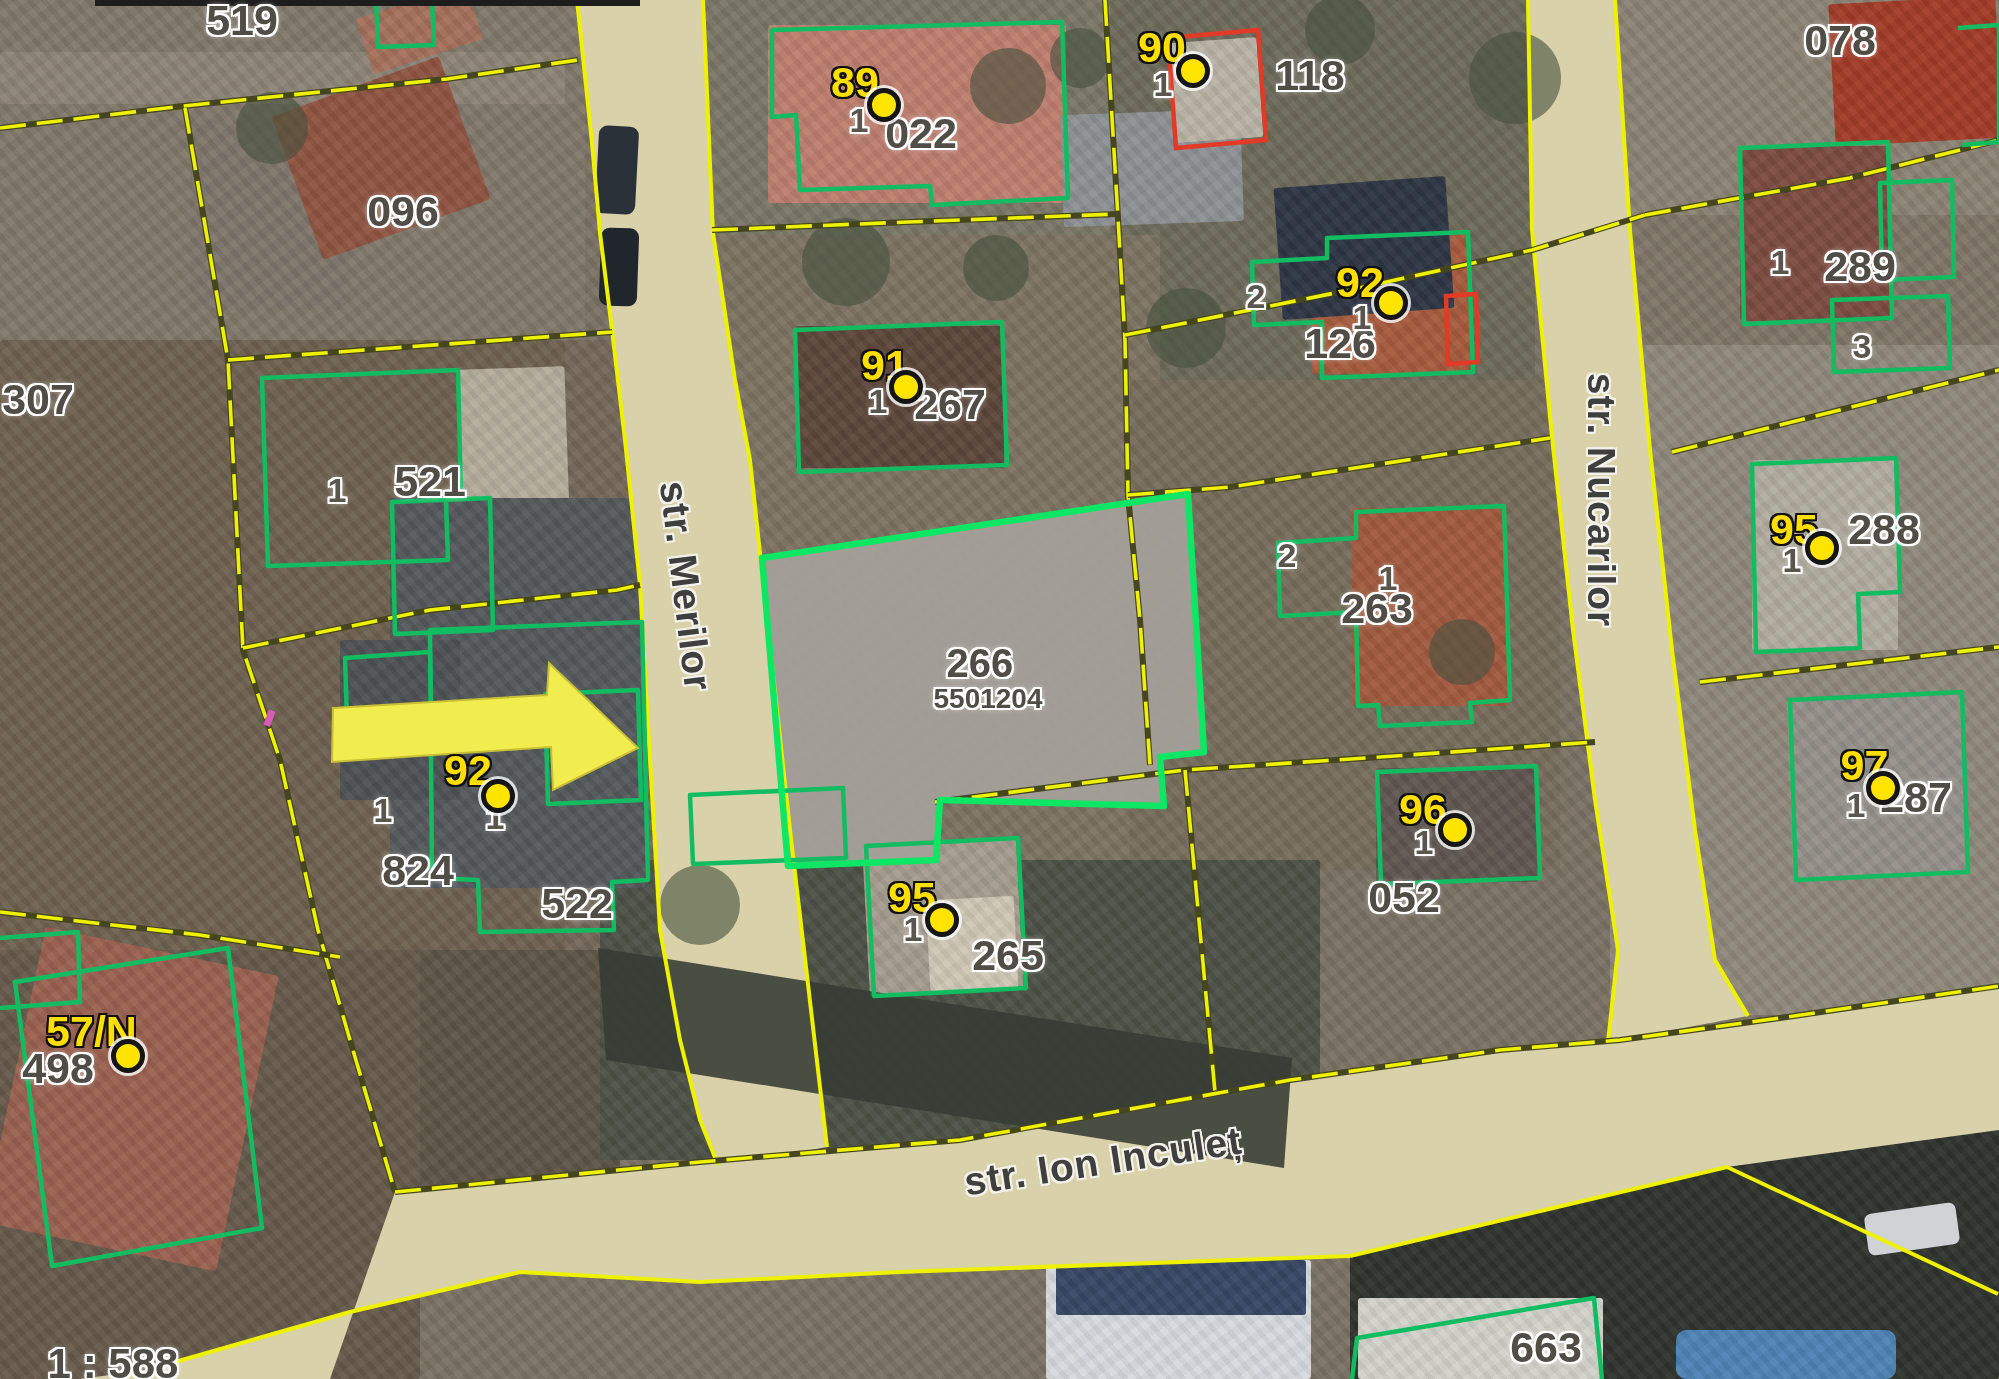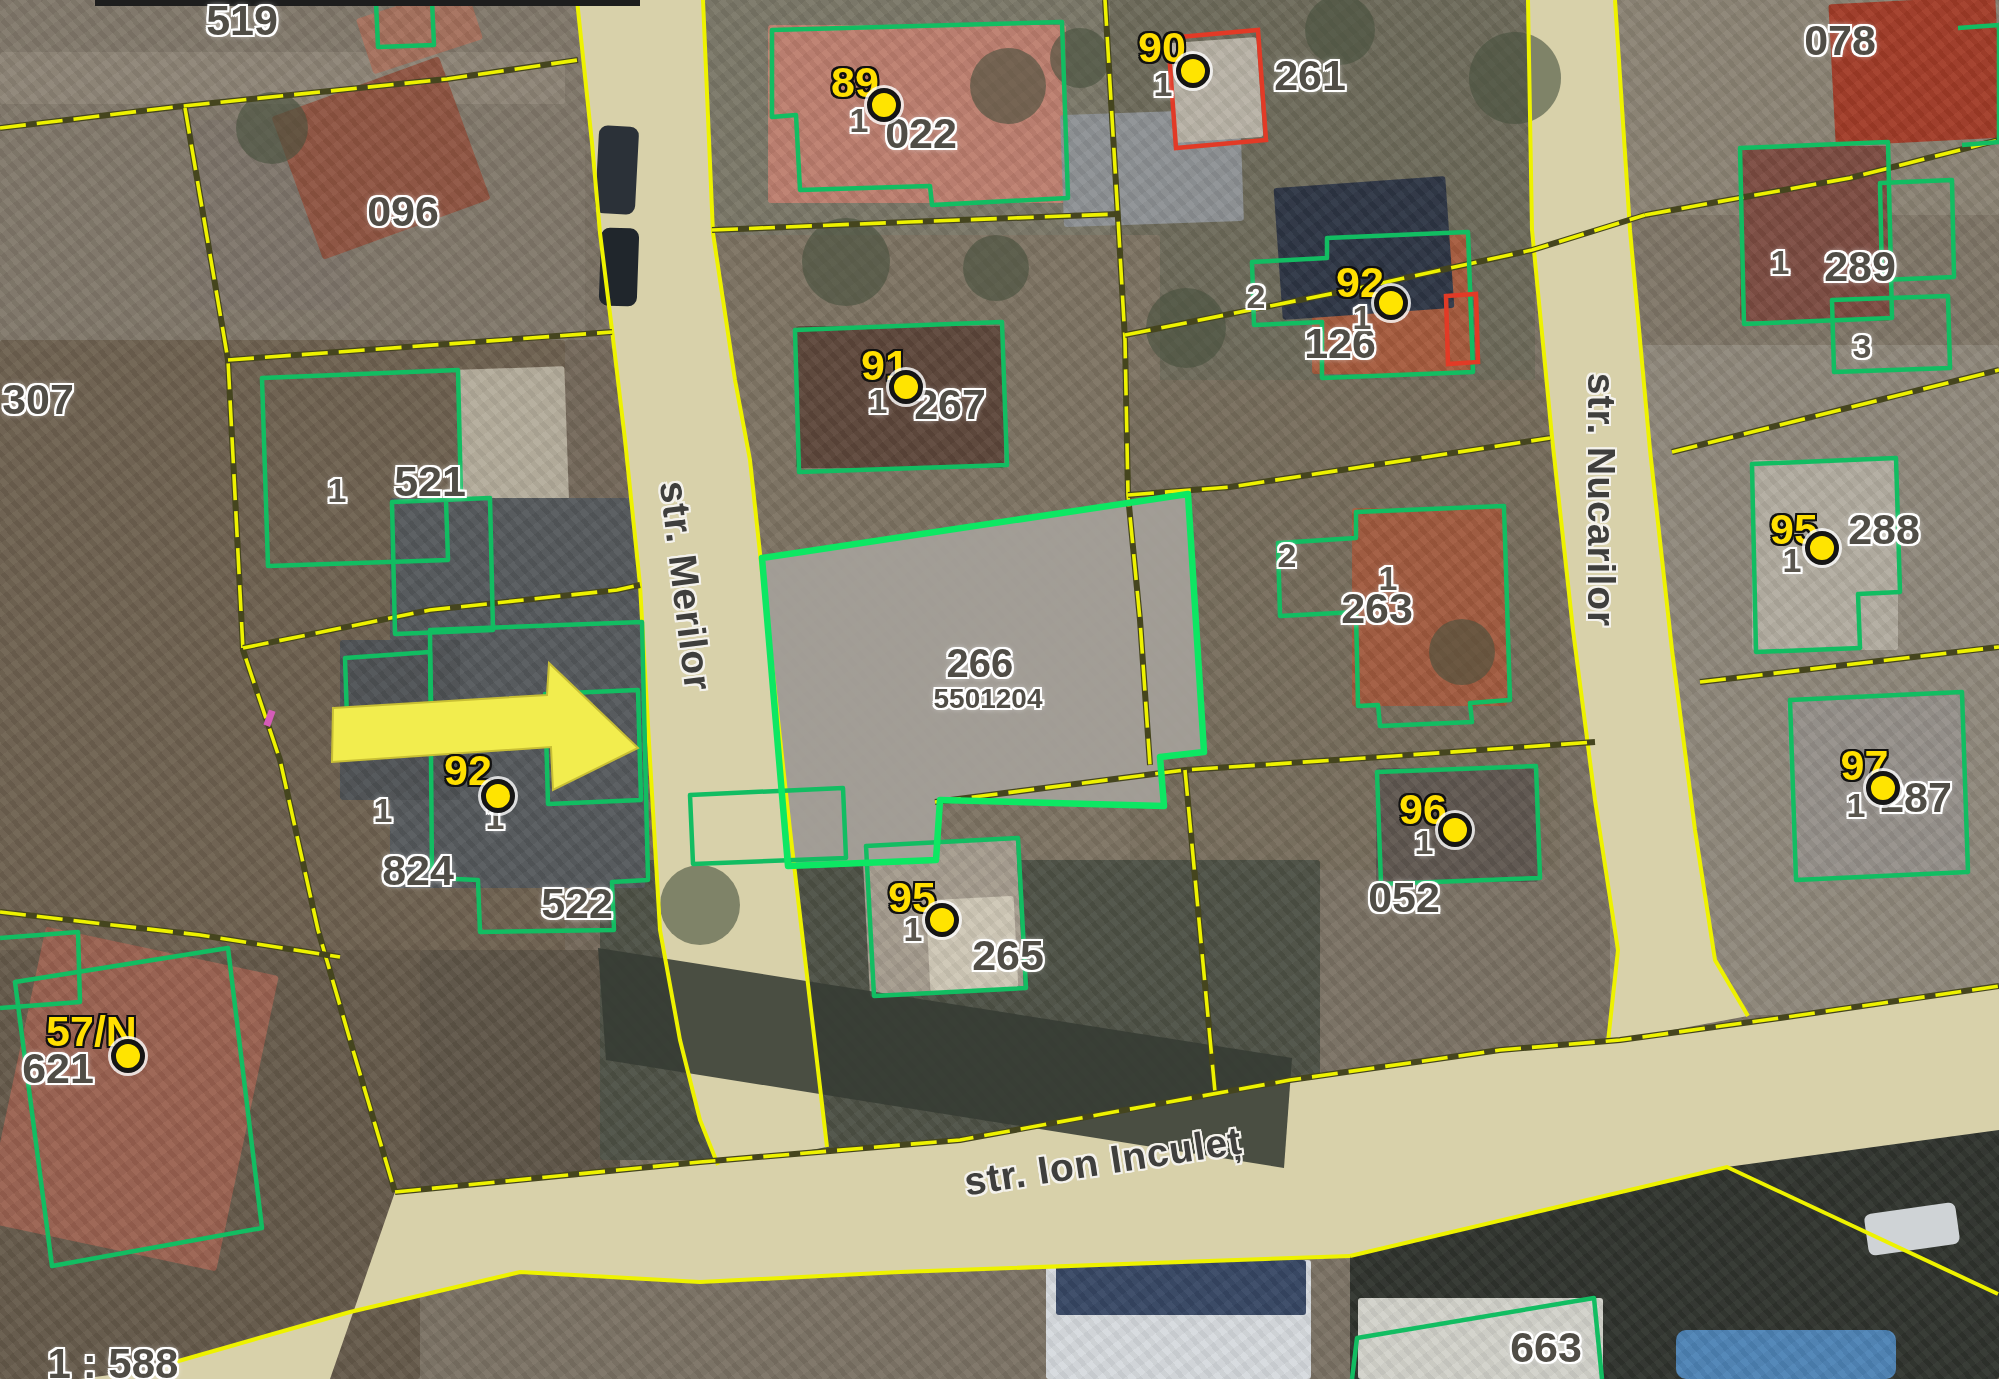--- a/index.html
+++ b/index.html
@@ -207,34 +207,34 @@
   <div id="labels">
     <div class="lbl halo-w" style="left:980px; top:678px; text-align:center;">
       <div class="selnum">266</div>
       <div class="selcode">5501204</div>
     </div>
     <div class="lbl halo-w scale" style="left:113px; top:1364px;">1 : 588</div>
   <div class="lbl halo-w parcel" style="left: 242px; top: 20px;">519</div>
       <div class="lbl halo-w parcel" style="left: 403px; top: 211px;">096</div>
       <div class="lbl halo-w parcel" style="left: 38px; top: 399px;">307</div>
       <div class="lbl halo-w parcel" style="left: 921px; top: 133px;">022</div>
-      <div class="lbl halo-w parcel" style="left: 1310px; top: 75px;">261</div>
+      <div class="lbl halo-w parcel" style="left: 1310px; top: 75px;">118</div>
       <div class="lbl halo-w parcel" style="left: 1840px; top: 40px;">078</div>
       <div class="lbl halo-w parcel" style="left: 950px; top: 404px;">267</div>
       <div class="lbl halo-w parcel" style="left: 1340px; top: 343px;">126</div>
       <div class="lbl halo-w parcel" style="left: 1860px; top: 266px;">289</div>
       <div class="lbl halo-w parcel" style="left: 430px; top: 481px;">521</div>
       <div class="lbl halo-w parcel" style="left: 1884px; top: 529px;">288</div>
       <div class="lbl halo-w parcel" style="left: 1377px; top: 608px;">263</div>
       <div class="lbl halo-w parcel" style="left: 418px; top: 870px;">824</div>
       <div class="lbl halo-w parcel" style="left: 577px; top: 903px;">522</div>
       <div class="lbl halo-w parcel" style="left: 1916px; top: 797px;">287</div>
       <div class="lbl halo-w parcel" style="left: 1404px; top: 897px;">052</div>
       <div class="lbl halo-w parcel" style="left: 1008px; top: 955px;">265</div>
-      <div class="lbl halo-w parcel" style="left: 58px; top: 1068px;">621</div>
+      <div class="lbl halo-w parcel" style="left: 58px; top: 1068px;">498</div>
       <div class="lbl halo-w parcel" style="left: 1546px; top: 1347px;">663</div>
       <div class="lbl halo-w unit" style="left: 337px; top: 490px;">1</div>
       <div class="lbl halo-w unit" style="left: 859px; top: 120px;">1</div>
       <div class="lbl halo-w unit" style="left: 1163px; top: 84px;">1</div>
       <div class="lbl halo-w unit" style="left: 878px; top: 401px;">1</div>
       <div class="lbl halo-w unit" style="left: 1362px; top: 317px;">1</div>
       <div class="lbl halo-w unit" style="left: 1256px; top: 296px;">2</div>
       <div class="lbl halo-w unit" style="left: 1388px; top: 578px;">1</div>
       <div class="lbl halo-w unit" style="left: 1287px; top: 555px;">2</div>
       <div class="lbl halo-w unit" style="left: 383px; top: 810px;">1</div>

